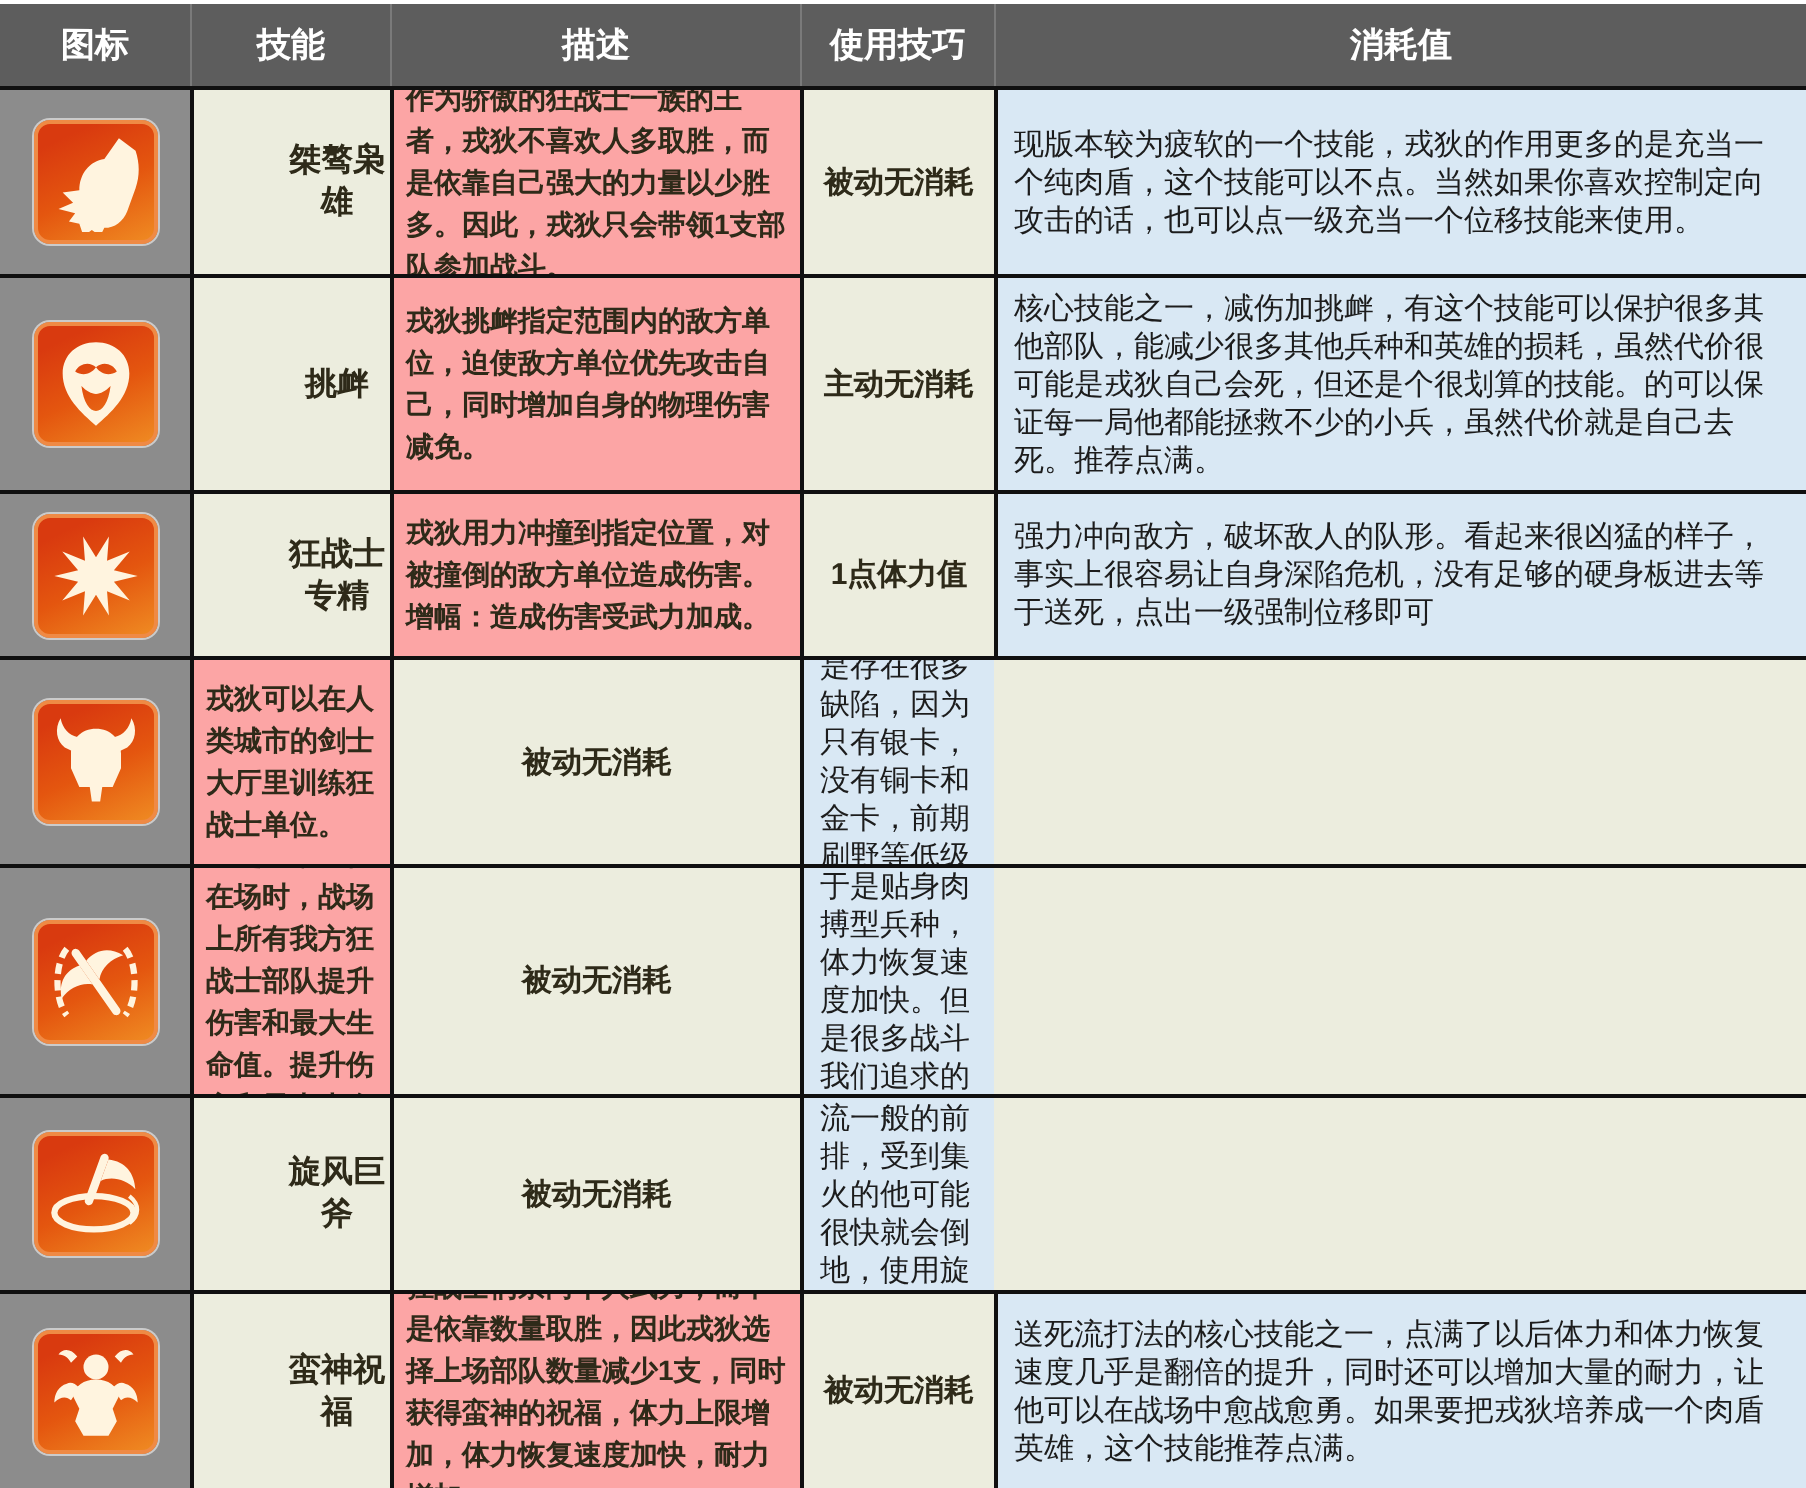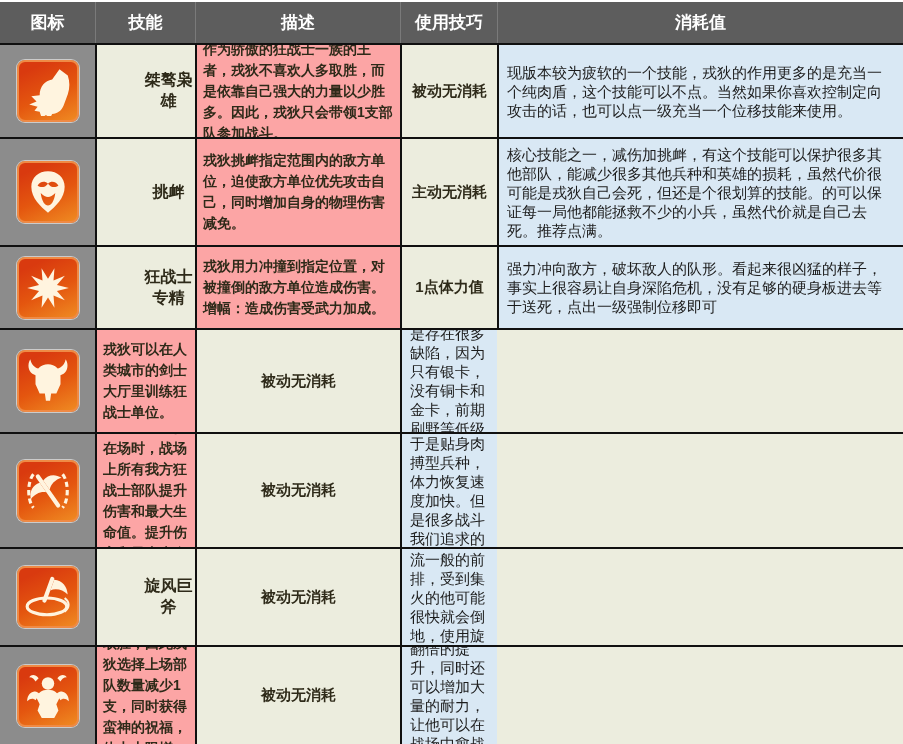--- a/index.html
+++ b/index.html
@@ -211,20 +211,23 @@
     <div class="cell c-iconcol">
       <div class="skill-icon">
             <svg viewBox="0 0 48 48" fill="#FFF4DF">
               <path d="M15 7c-3-4-7-4-9-1 3 0 5 2 6 4l3-3zm18 0c3-4 7-4 9-1-3 0-5 2-6 4l-3-3z"></path>
               <circle cx="24" cy="12" r="6"></circle>
               <path d="M10 20c-4 1-6 5-6 9 3-3 6-3 8-1l4-6c-2-2-4-3-6-2zm28 0c4 1 6 5 6 9-3-3-6-3-8-1l-4-6c2-2 4-3 6-2z"></path>
               <path d="M24 18c-6 0-10 3-11 8l3 6-2 6 4 7h12l4-7-2-6 3-6c-1-5-5-8-11-8z"></path>
             </svg>
           </div>
     </div>
+    <div class="cell c-skill">
+      <span>蛮神祝福</span>
+    </div>
     <div class="cell c-desc">
       <div class="txt">狂战士们崇尚个人武力，而不是依靠数量取胜，因此戎狄选择上场部队数量减少1支，同时获得蛮神的祝福，体力上限增加，体力恢复速度加快，耐力增加。</div>
     </div>
     <div class="cell c-cost">
       <span>被动无消耗</span>
     </div>
     <div class="cell c-tips">
       <div class="txt">送死流打法的核心技能之一，点满了以后体力和体力恢复速度几乎是翻倍的提升，同时还可以增加大量的耐力，让他可以在战场中愈战愈勇。如果要把戎狄培养成一个肉盾英雄，这个技能推荐点满。</div>
     </div>
   </div>

